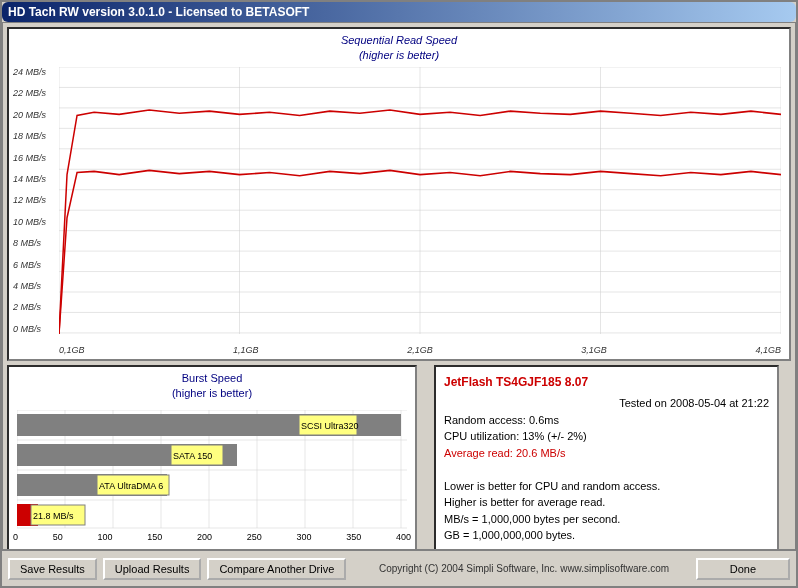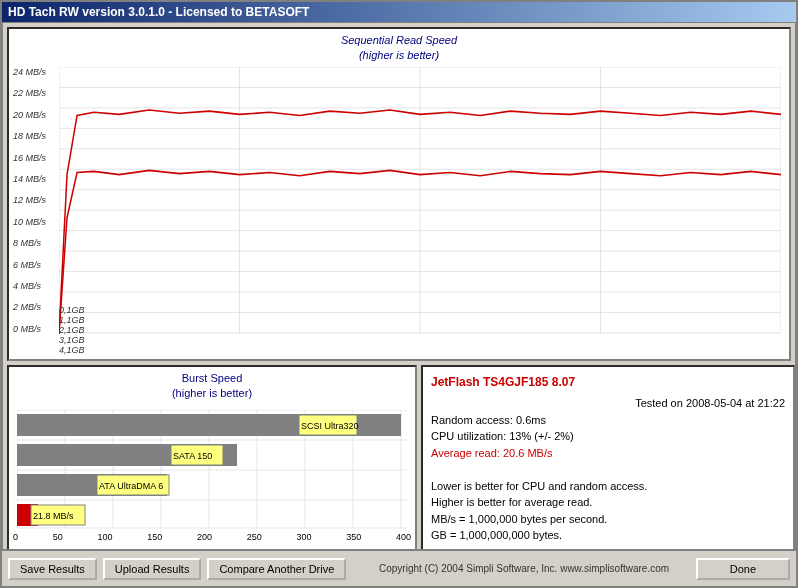--- a/index.html
+++ b/index.html
@@ -18,20 +18,21 @@
       display: flex;
       flex-direction: column;
     }
     .title-bar {
       background: linear-gradient(to right, #0a246a, #a6caf0);
       color: white;
       padding: 3px 6px;
       font-size: 12px;
       font-weight: bold;
       flex-shrink: 0;
+      border-radius: 6px;
     }
     .content {
       flex: 1;
       display: flex;
       flex-direction: column;
       background: #d4d0c8;
       border: 1px solid #808080;
       overflow: hidden;
     }
     .chart-area {
@@ -63,27 +64,26 @@
     }
     .x-axis-labels {
       position: absolute;
       bottom: 4px;
       left: 50px;
       right: 8px;
       display: flex;
       justify-content: space-between;
       font-size: 9px;
       color: #333;
-      flex-direction: column;
     }
     .bottom-area {
       flex: 1;
       display: flex;
-      margin: 0 0 4px 4px;
-      gap: 4px;
+      margin: 0 16px 4px 4px;
+      gap: 17px;
     }
     .burst-panel {
       background: white;
       border: 2px inset #808080;
       width: 410px;
       flex-shrink: 0;
       padding: 4px;
       position: relative;
     }
     .burst-title {

